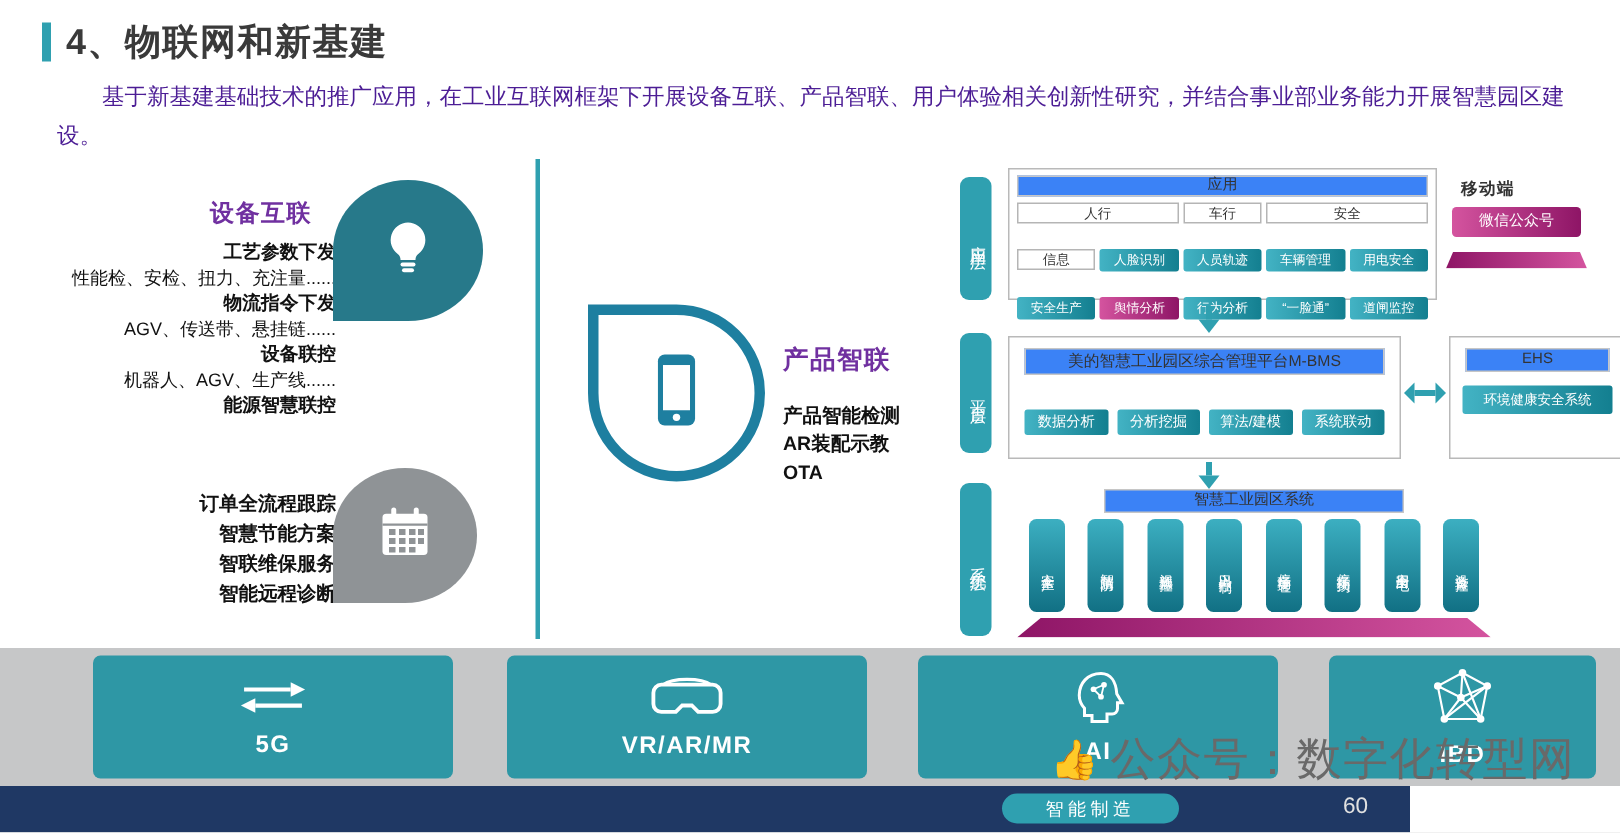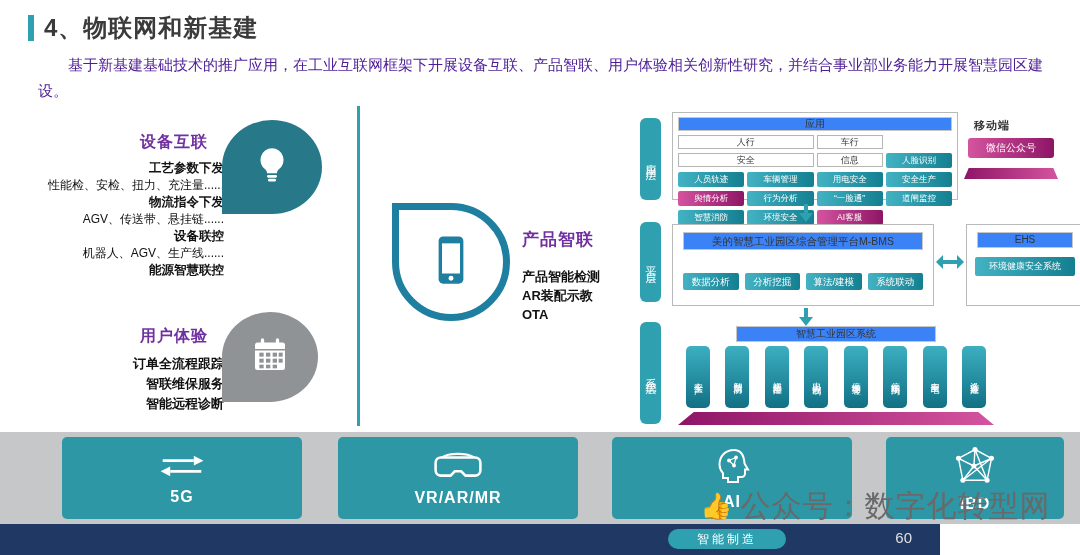--- a/index.html
+++ b/index.html
@@ -40,21 +40,21 @@
                display:flex; align-items:center; justify-content:center; }
   .tab-app { top:6px; height:82px; } .tab-platform { top:110px; height:80px; } .tab-system { top:210px; height:102px; }
 
   .dbox { position:absolute; background:#fff; border:1px solid #b9b9b9; }
   .graybtn { background:#3b82f6; border:1px solid #c6c6c6; color:#333; text-align:center; }
   .tealbtn { background:linear-gradient(90deg,#43B3C4,#137F90); color:#fff; text-align:center; border-radius:2px; }
   .pinkbtn { background:linear-gradient(90deg,#D4549F,#8E1566) !important; }
 
   .app-box { left:32px; top:0; width:286px; height:88px; padding:4px 5px; }
   .app-header { height:14px; font-size:10px; line-height:12px; margin-bottom:4px; }
-  .app-grid { display:grid; grid-template-columns:repeat(4,1fr); gap:4px 3px; }
+  .app-grid { display:grid; grid-template-columns:repeat(5,1fr); gap:17px 3px; }
   .gh { border:1px solid #b5b5b5; background:#fff; font-size:9px; height:14px; line-height:13px; text-align:center; color:#333; }
   .span2 { grid-column:span 2; }
   .abtn { height:15px; line-height:15px; font-size:8.5px; white-space:nowrap; overflow:hidden; }
 
   .arrow-down { position:absolute; width:16px; height:18px; }
   .arrow1 { left:158px; top:92px; } .arrow2 { left:158px; top:196px; }
   .arrow-lr { position:absolute; left:296px; top:142px; }
 
   .platform-box { left:32px; top:112px; width:262px; height:82px; }
   .mbms { margin:7px 10px 0; height:18px; font-size:10.5px; line-height:16px; }
@@ -122,22 +122,22 @@
     <span>
       <svg viewBox="0 0 24 24" width="40" height="40">
         <path fill="#fff" d="M12 2a7 7 0 0 0-4 12.7c.6.5 1 1.3 1 2.1v.2h6v-.2c0-.8.4-1.6 1-2.1A7 7 0 0 0 12 2z"></path>
         <rect x="9" y="18" width="6" height="1.6" rx="0.8" fill="#fff"></rect>
         <rect x="9.6" y="20.3" width="4.8" height="1.6" rx="0.8" fill="#fff"></rect>
       </svg>
     </span>
   </div>
 
   <div class="panel-text user-text">
-    <div class="panel-title">用户体验</div>
     <div class="l b">订单全流程跟踪</div>
+    <div class="l b">智慧节能方案</div>
     <div class="l b">智联维保服务</div>
     <div class="l b">智能远程诊断</div>
   </div>
   <div class="blob user-blob">
     <span>
       <svg viewBox="0 0 24 24" width="40" height="40">
         <rect x="3" y="4.5" width="18" height="16.5" rx="1.5" fill="#fff"></rect>
         <rect x="6.5" y="2" width="2" height="4.5" rx="1" fill="#fff"></rect>
         <rect x="15.5" y="2" width="2" height="4.5" rx="1" fill="#fff"></rect>
         <rect x="3" y="8.4" width="18" height="0.9" fill="#8F9396"></rect>

